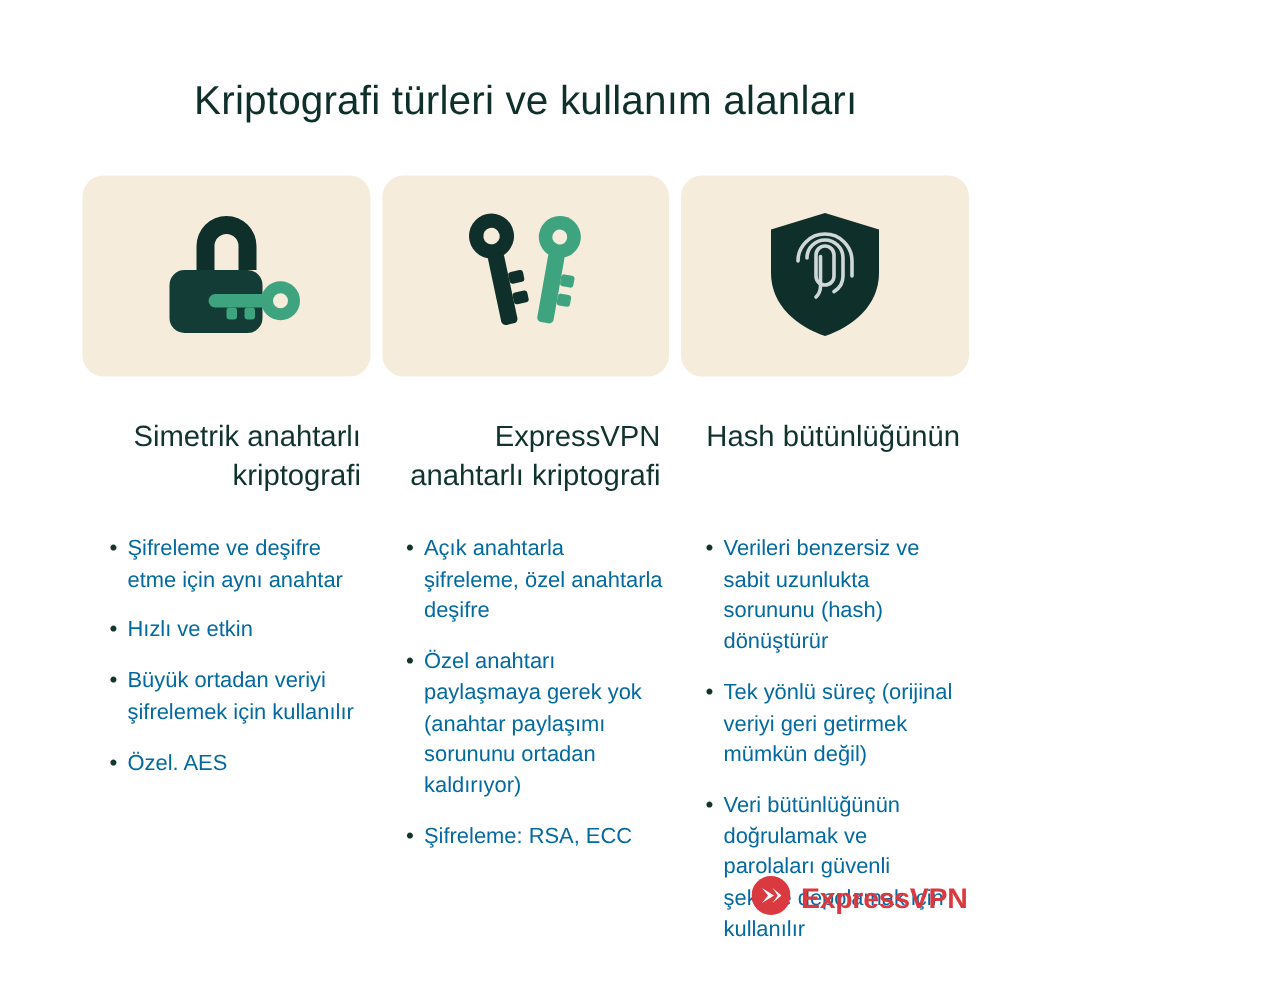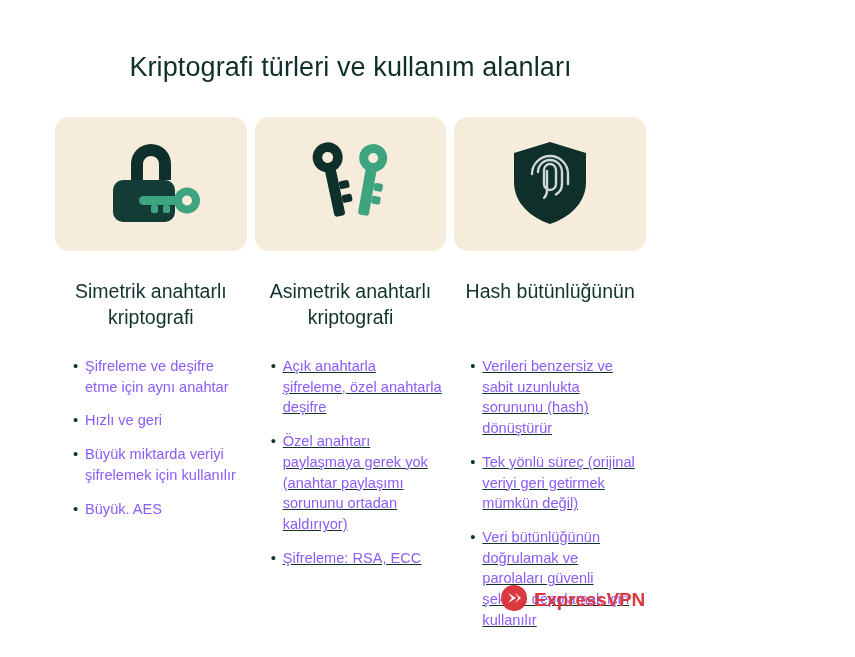--- a/index.html
+++ b/index.html
@@ -44,51 +44,51 @@
   }
   .icon-card {
     height: 134px;
     background: #f6ecdc;
     border-radius: 14px;
     display: flex;
     align-items: center;
     justify-content: center;
   }
   .col-title {
-    text-align: center;
+    text-align: right;
     font-size: 19.5px;
     line-height: 1.35;
     font-weight: 400;
     color: #11332e;
     margin: 27px 6px 0 6px;
     min-height: 56px;
   }
   ul.bullets {
     list-style: none;
     margin: 22px 0 0 0;
     padding: 0 4px 0 18px;
   }
   ul.bullets li {
     position: relative;
     font-size: 14.6px;
     line-height: 1.42;
-    color: #8b5cf6;
+    color: #0369a1;
     margin-bottom: 13px;
     padding-left: 12px;
   }
   ul.bullets li::before {
     content: "\2022";
     position: absolute;
     left: 0;
     top: -1px;
     font-size: 15px;
     color: #14352f;
   }
   
-  .col.mid ul.bullets, .col.right ul.bullets { padding-left: 16px; text-decoration: underline; }
+  .col.mid ul.bullets, .col.right ul.bullets { padding-left: 16px; }
 
   .footer {
     position: absolute;
     right: 56px;
     bottom: 42px;
     display: flex;
     align-items: center;
     gap: 7px;
   }
   .logo-mark { flex: 0 0 auto; }
@@ -121,23 +121,23 @@
             <rect x="52" y="71" width="7" height="8" rx="2" fill="#3ea37f"></rect>
             <rect x="64" y="71" width="7" height="8" rx="2" fill="#3ea37f"></rect>
             <circle cx="88" cy="66.5" r="13" fill="#3ea37f"></circle>
             <circle cx="88" cy="66.5" r="5" fill="#f6ecdc"></circle>
           </svg>
         </span>
       </div>
       <div class="col-title">Simetrik anahtarlı kriptografi</div>
       <ul class="bullets">
         <li>Şifreleme ve deşifre etme için aynı anahtar</li>
-        <li>Hızlı ve geri</li>
-        <li>Büyük miktarda veriyi şifrelemek için kullanılır</li>
-        <li>Büyük. AES</li>
+        <li>Hızlı ve etkin</li>
+        <li>Büyük ortadan veriyi şifrelemek için kullanılır</li>
+        <li>Özel. AES</li>
       </ul>
     </div>
 
     <div class="col mid">
       <div class="icon-card">
         <span>
           <svg width="104" height="96" viewBox="0 0 104 96" xmlns="http://www.w3.org/2000/svg">
 
             <g transform="rotate(-12 38 48)">
               <circle cx="34" cy="22" r="15" fill="#0f2f2a"></circle>
@@ -150,21 +150,21 @@
             <g transform="rotate(10 72 48)">
               <circle cx="70" cy="24" r="14" fill="#3ea37f"></circle>
               <circle cx="70" cy="24" r="5" fill="#f6ecdc"></circle>
               <rect x="64.5" y="35" width="11" height="47" rx="3" fill="#3ea37f"></rect>
               <rect x="75.5" y="48" width="9" height="8" rx="2" fill="#3ea37f"></rect>
               <rect x="75.5" y="61" width="9" height="8" rx="2" fill="#3ea37f"></rect>
             </g>
           </svg>
         </span>
       </div>
-      <div class="col-title">Asimetrik anahtarlı kriptografi</div>
+      <div class="col-title">ExpressVPN anahtarlı kriptografi</div>
       <ul class="bullets">
         <li>Açık anahtarla şifreleme, özel anahtarla deşifre</li>
         <li>Özel anahtarı paylaşmaya gerek yok (anahtar paylaşımı sorununu ortadan kaldırıyor)</li>
         <li>Şifreleme: RSA, ECC</li>
       </ul>
     </div>
 
     <div class="col right">
       <div class="icon-card">
         <span>

